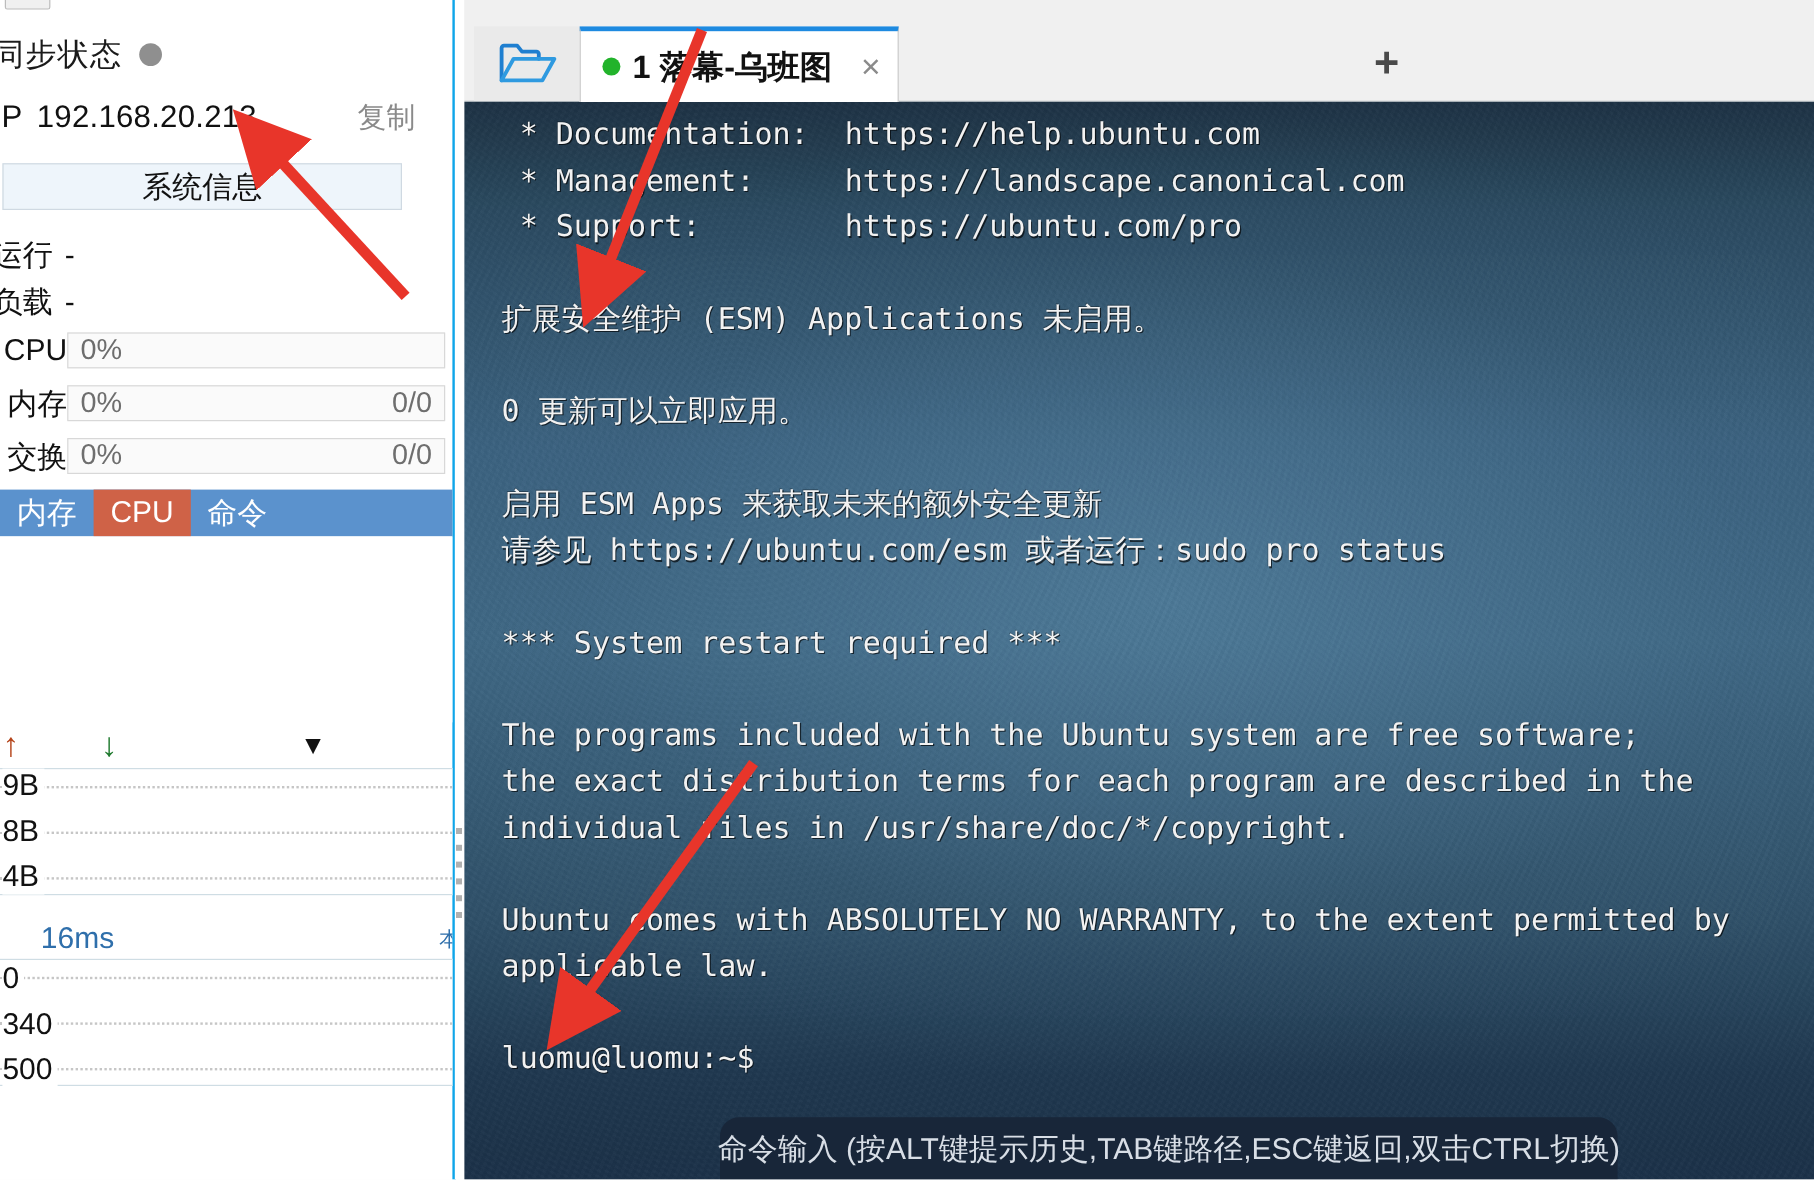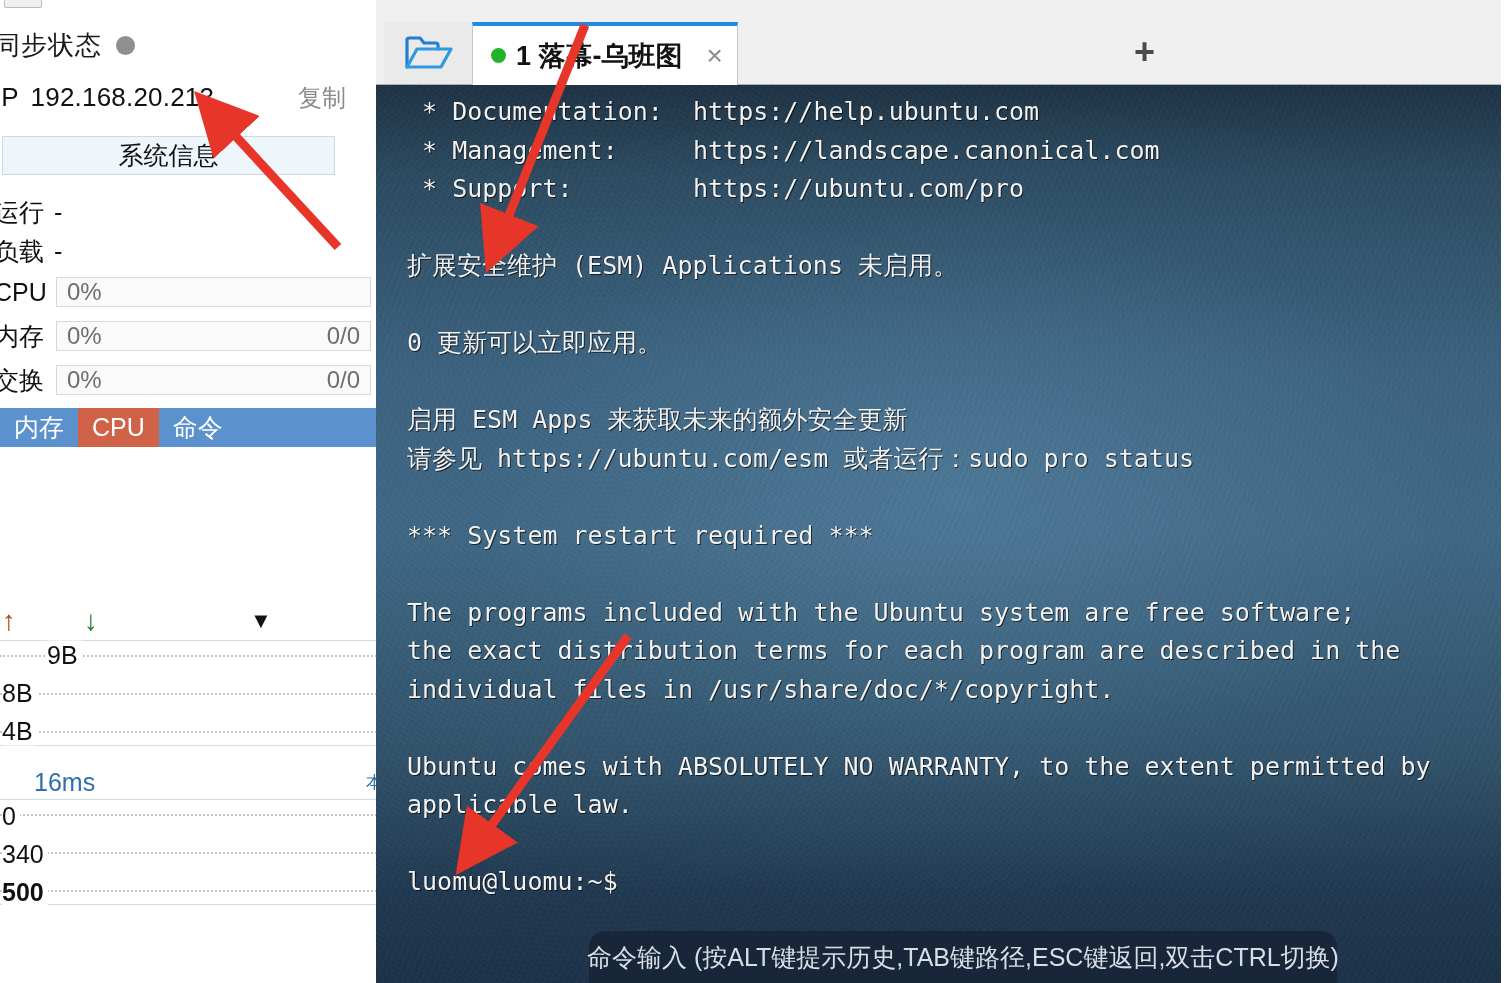--- a/index.html
+++ b/index.html
@@ -12,20 +12,21 @@
   #app { position: relative; width: 1512px; height: 983px; }
 
   
   #sidebar {
     position: absolute; left: 0; top: 0;
     width: 380px; height: 983px;
     background: #ffffff;
     border-right: 3px solid #0ea5e9;
     box-sizing: border-box;
     overflow: hidden;
+    text-align: right;
   }
   .clip-top {
     position: absolute; left: 4px; top: -8px;
     width: 36px; height: 14px;
     border: 1px solid #bcbcbc; background: #f0f0f0;
     border-radius: 2px;
   }
 
   .row-sync {
     position: absolute; left: -6px; top: 28px;
@@ -156,21 +157,21 @@
     width: 8px; height: 983px;
     background: #ffffff;
   }
   .grip-dot {
     position: absolute; left: 1px;
     width: 5px; height: 5px; background: #b0b0b0;
   }
 
   
   #right {
-    position: absolute; left: 376px; top: 0;
+    position: absolute; left: 387px; top: 0;
     width: 1125px; height: 983px;
     background: #f4f4f4;
   }
   .tabstrip {
     position: absolute; left: 0; top: 0;
     width: 1125px; height: 85px;
     background: #f0f0f0;
     border-bottom: 1px solid #a8b0b6;
     box-sizing: border-box;
   }
@@ -311,38 +312,38 @@
     <div class="chart-block" style="top:606px;">
       <div class="chart-icons">
         <span class="ar up">↑</span>
         <span class="ar down">↓</span>
         <span class="ar tri">▼</span>
       </div>
       <div class="chart-plot" style="height:106px;">
         <div class="grid-line" style="top:14px;"></div>
         <div class="grid-line" style="top:52px;"></div>
         <div class="grid-line" style="top:90px;"></div>
-        <span class="y-lab" style="top:14px;margin-left:45px;">9B</span>
+        <span class="y-lab" style="top:14px;">9B</span>
         <span class="y-lab" style="top:52px;">8B</span>
         <span class="y-lab" style="top:90px;">4B</span>
       </div>
     </div>
 
     <div class="lat-head" style="top:765px;">
       <span class="lat-ms">16ms</span>
       <span class="lat-host">本机</span>
     </div>
     <div class="chart-block" style="top:799px;">
       <div class="chart-plot" style="height:106px;">
         <div class="grid-line" style="top:14px;"></div>
         <div class="grid-line" style="top:52px;"></div>
         <div class="grid-line" style="top:90px;"></div>
         <span class="y-lab" style="top:16px;">0</span>
         <span class="y-lab" style="top:54px;">340</span>
-        <span class="y-lab" style="top:92px;font-weight:bold;">500</span>
+        <span class="y-lab" style="top:92px;">500</span>
       </div>
     </div>
 
   </div>
 
   <div class="splitter">
     <div class="grip-dot" style="top:690px;"></div>
     <div class="grip-dot" style="top:704px;"></div>
     <div class="grip-dot" style="top:718px;"></div>
     <div class="grip-dot" style="top:732px;"></div>

